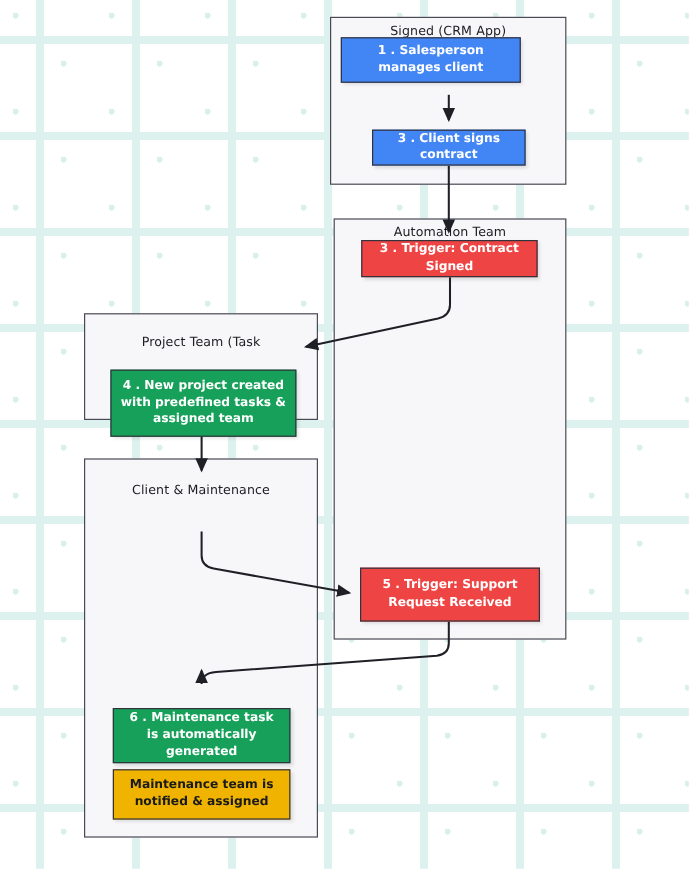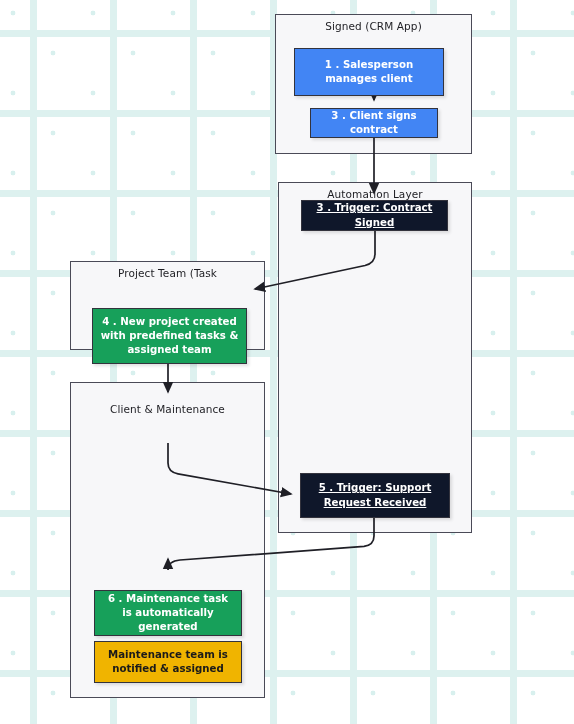--- a/index.html
+++ b/index.html
@@ -42,42 +42,42 @@
     border:1.4px solid #33333d;
     display:flex;align-items:center;justify-content:center;
     text-align:center;
     font-size:10.2px;
     line-height:1.38;
     font-weight:bold;
     padding:3px 7px;
     box-shadow:2px 2px 3px rgba(0,0,0,0.12);
   }
   .n-blue{background:#4285f4;color:#ffffff;}
-  .n-red{background:#0f172a;color:#ffffff;text-decoration:underline;}
+  .n-red{background:#ef4444;color:#ffffff;}
   .n-green{background:#17a05a;color:#ffffff;margin-top:27px;}
   .n-orange{background:#f0b400;color:#1a1a1a;}
   .node span{display:block;}
 </style>
 </head>
 <body>
 
 <div id="bg-pattern"></div>
 
 <div class="diagram">
 
   <div class="cluster" style="left:275px;top:14px;width:197px;height:140px;">
     <div class="cluster-label" style="top:5px;">Signed (CRM App)</div>
   </div>
 
   <div class="cluster" style="left:278px;top:182px;width:194px;height:351px;">
-    <div class="cluster-label" style="top:5px;">Automation Layer</div>
+    <div class="cluster-label" style="top:5px;">Automation Team</div>
   </div>
 
   <div class="cluster" style="left:70px;top:261px;width:195px;height:89px;">
-    <div class="cluster-label" style="top:5px;">Project Team (Task</div>
+    <div class="cluster-label" style="top:17px;">Project Team (Task</div>
   </div>
 
   <div class="cluster" style="left:70px;top:382px;width:195px;height:316px;">
     <div class="cluster-label" style="top:20px;">Client &amp; Maintenance</div>
   </div>
 
   <svg class="edges" viewBox="0 0 574 724">
     <defs>
       <marker id="arrow" viewBox="0 0 10 10" refX="8.5" refY="5" markerWidth="7" markerHeight="7" orient="auto-start-reverse">
         <path d="M 0 0.6 L 10 5 L 0 9.4 z" fill="#1f1f26"></path>
@@ -92,21 +92,21 @@
 
     <path d="M 168,337 L 168,392" fill="none" stroke="#1f1f26" stroke-width="1.7" marker-end="url(#arrow)"></path>
 
     <path d="M 168,443 L 168,463 Q 168,472 178,473.8 L 291,494" fill="none" stroke="#1f1f26" stroke-width="1.7" marker-end="url(#arrow)"></path>
 
     <path d="M 374,518 L 374,536 Q 374,545 364,546.4 L 180,560 Q 168,561 168,570 L 168,559" fill="none" stroke="#1f1f26" stroke-width="1.7" marker-end="url(#arrow)"></path>
 
     <path d="M 168,609 L 168,634" fill="none" stroke="#1f1f26" stroke-width="1.7" marker-end="url(#arrow)"></path>
   </svg>
 
-  <div class="node n-blue" style="left:294px;top:31px;width:150px;height:48px;margin-top:17px;">
+  <div class="node n-blue" style="left:284px;top:31px;width:150px;height:38px;">
     <span>1 . Salesperson manages client</span>
   </div>
 
   <div class="node n-blue" style="left:310px;top:108px;width:128px;height:30px;">
     <span>3 . Client signs contract</span>
   </div>
 
   <div class="node n-red" style="left:301px;top:200px;width:147px;height:31px;">
     <span>3 . Trigger: Contract Signed</span>
   </div>

